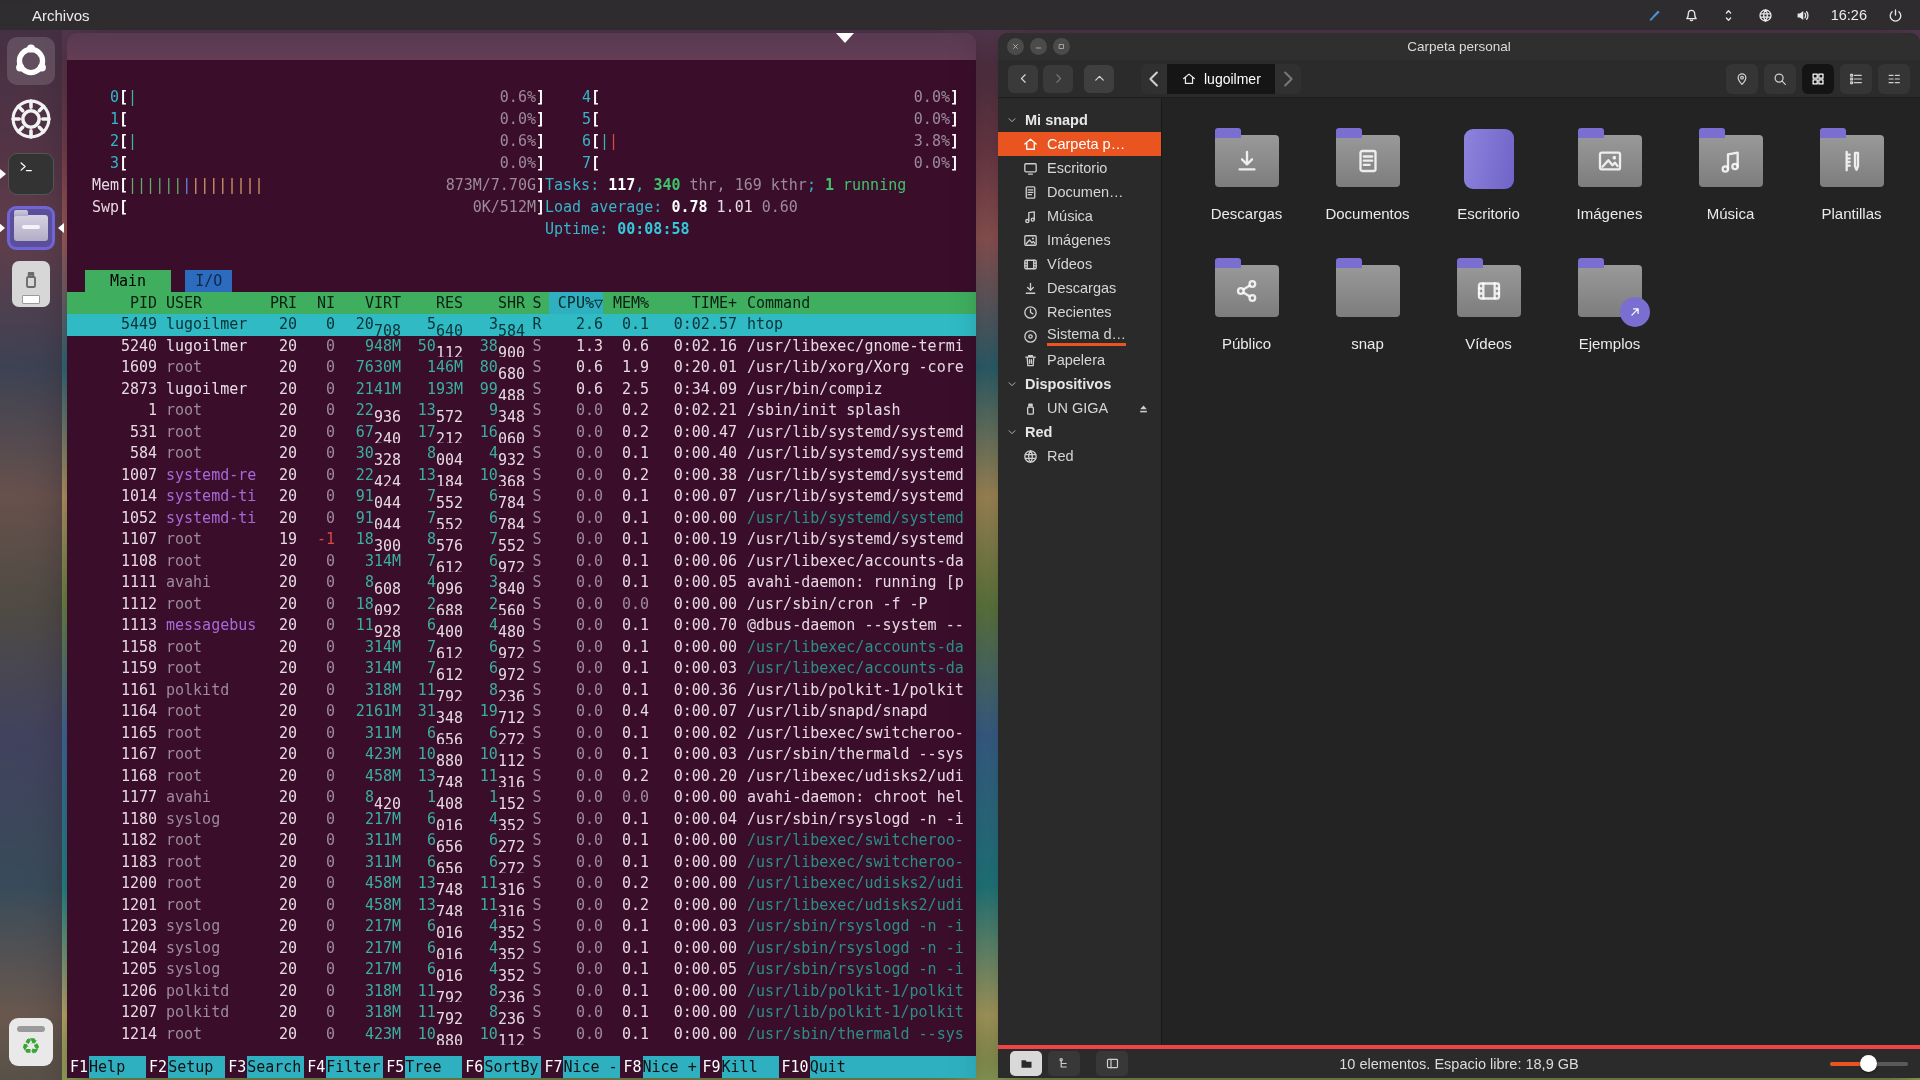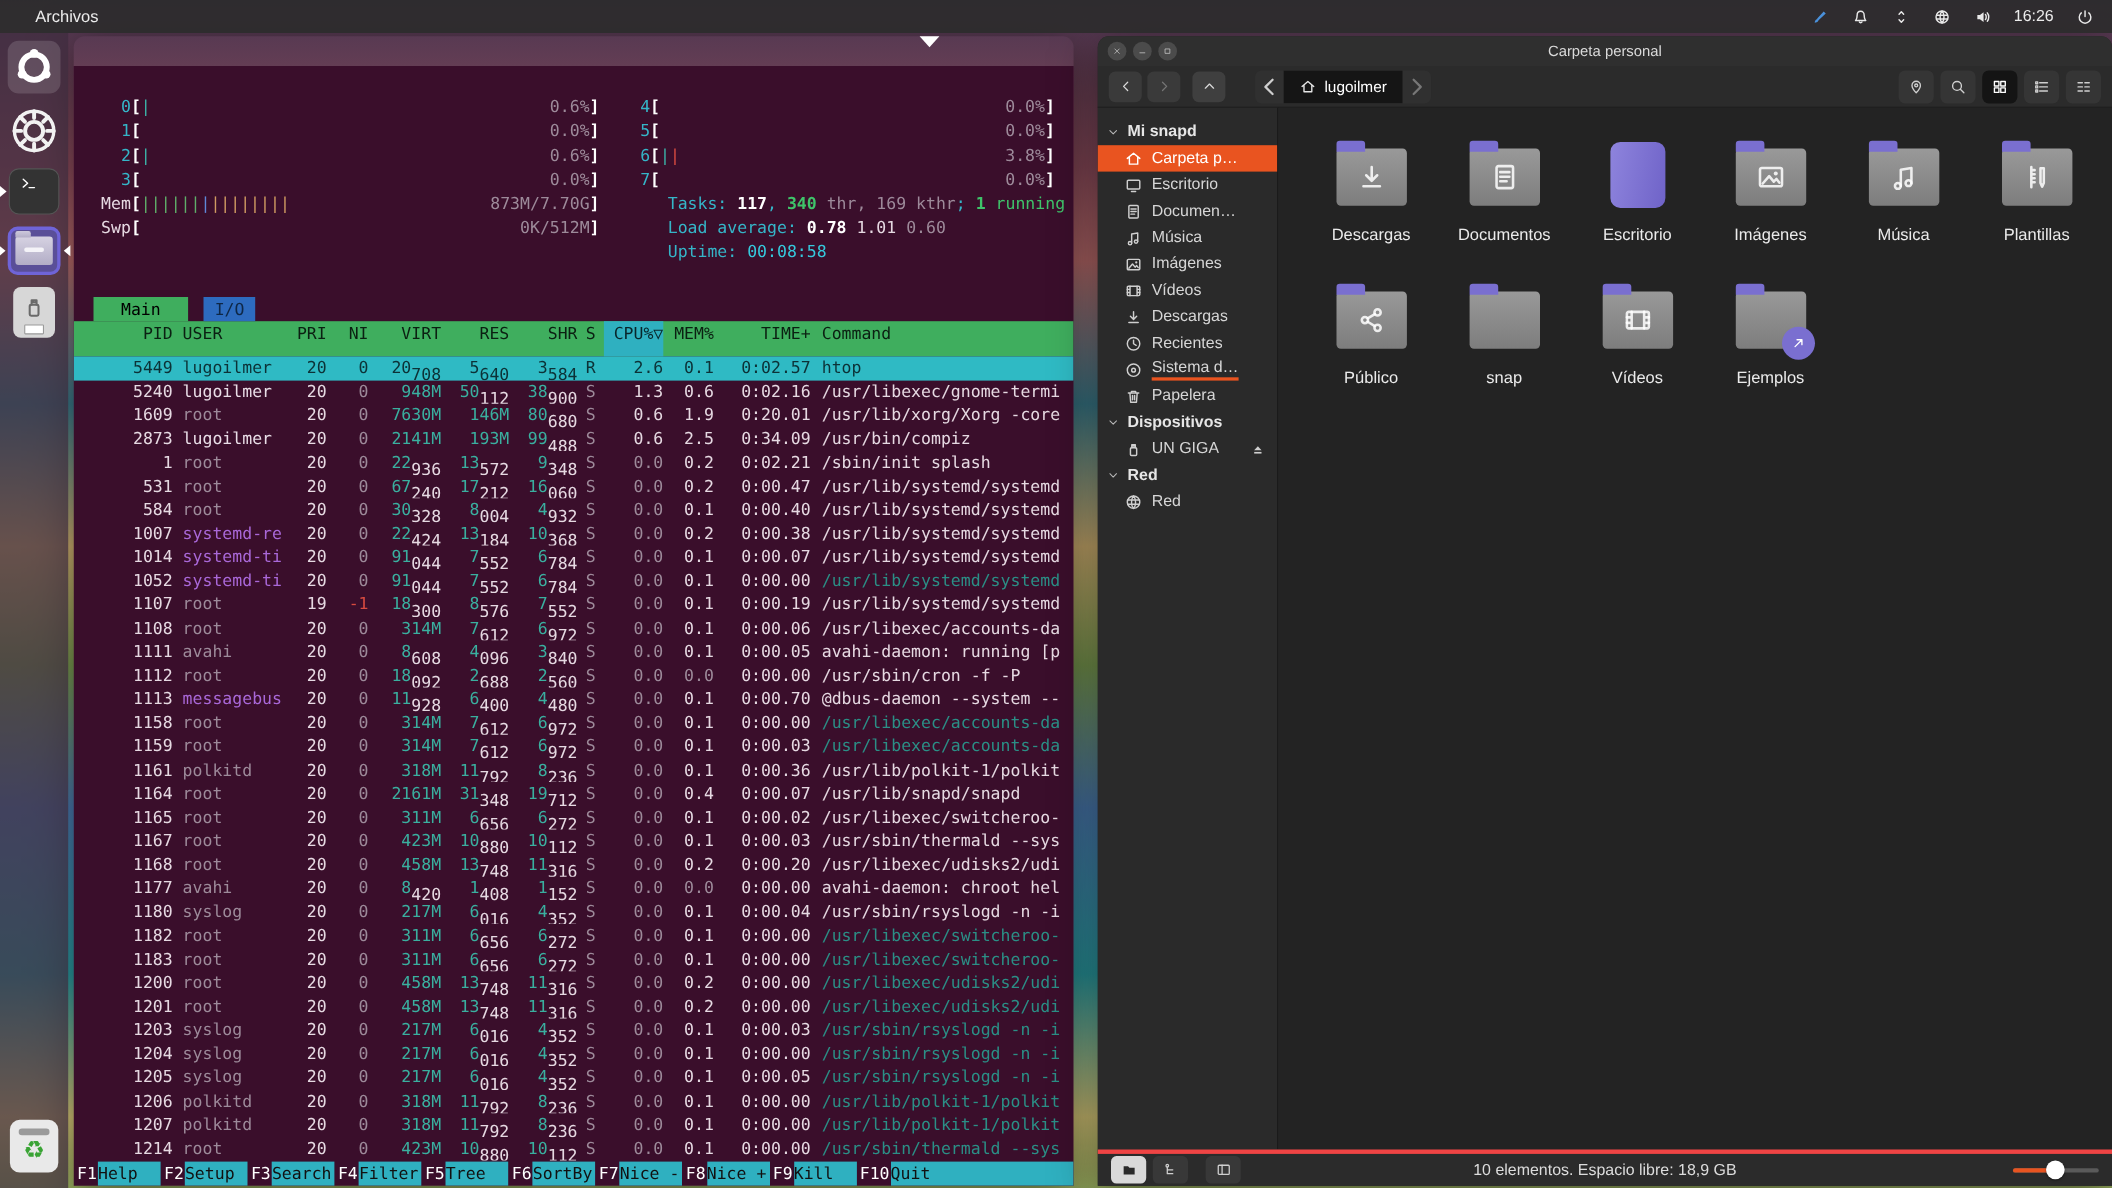--- a/index.html
+++ b/index.html
@@ -58,27 +58,27 @@
   .hline{height:22px;line-height:22px;display:flex;white-space:pre}
   .meter{display:flex;width:460px;box-sizing:border-box}
   .meter.right{width:402px;margin-left:12px}
   .spacer460{width:460px}
   .mlab{width:34px;text-align:right;color:#35b5c8}
   .mlab.mw{color:#e6d9e2}
   .br{color:#fff;font-weight:bold}
   .minner{flex:1;display:flex;overflow:hidden}
   .mpct{margin-left:auto;color:#9d8a9a}
   .bar-teal{color:#3bb3a8}.bar-red{color:#d84b40}.bar-green{color:#5fae6a}.bar-blue{color:#5f87d8}.bar-orange{color:#cf9a62}
-  .hinfo{margin-left:62px}
+  .hinfo{}
   .c-cyan{color:#35b5c8}.c-bw{color:#fff;font-weight:bold}.c-bg{color:#3fc36a;font-weight:bold}
-  .c-g{color:#3fc36a}.c-dim{color:#9d8a9a}.c-w{color:#e6d9e2}.c-bc{color:#35c8dc;font-weight:normal}
+  .c-g{color:#3fc36a}.c-dim{color:#9d8a9a}.c-w{color:#e6d9e2}.c-bc{color:#35c8dc;font-weight:bold}
   .tabs{margin:30px 0 0 18px;height:22px;line-height:22px;display:flex;white-space:pre}
   .tab-main{background:#3fae5e;color:#000000;padding:0 25px}
   .tab-io{background:#2d6bbf;color:#0e2746;padding:0 10px;margin-left:14px}
-  .phead{display:flex;height:32px;line-height:22px;background:#3fae5e;color:#0b2012;padding-left:18px;white-space:pre}
+  .phead{display:flex;height:22px;line-height:22px;background:#3fae5e;color:#0b2012;padding-left:18px;white-space:pre}
   .prow{display:flex;height:21.5px;line-height:21.5px;padding-left:18px;white-space:pre}
   .prow span,.phead span{display:inline-block;overflow:hidden}
   .cell-r{text-align:right}.cell-l{text-align:left}.cell-c{text-align:center}
   .w-pid{width:72px}.w-user{width:102px;padding-left:9px;box-sizing:border-box}.w-pri{width:38px}.w-ni{width:38px}
   .w-virt{width:66px}.w-res{width:62px}.w-shr{width:62px}.w-s{width:24px}
   .w-cpu{width:54px}.w-mem{width:46px}.w-time{width:88px}.w-cmd{flex:1;padding-left:10px}
   .phead .hcpu{background:#2fb0c0;color:#08262b}
   .u-w{color:#e9dde7}.u-g{color:#9d8a9a}.u-p{color:#a968d8}
   .n-hi{color:#3aaf9f}
   .c-red{color:#d84b40}

